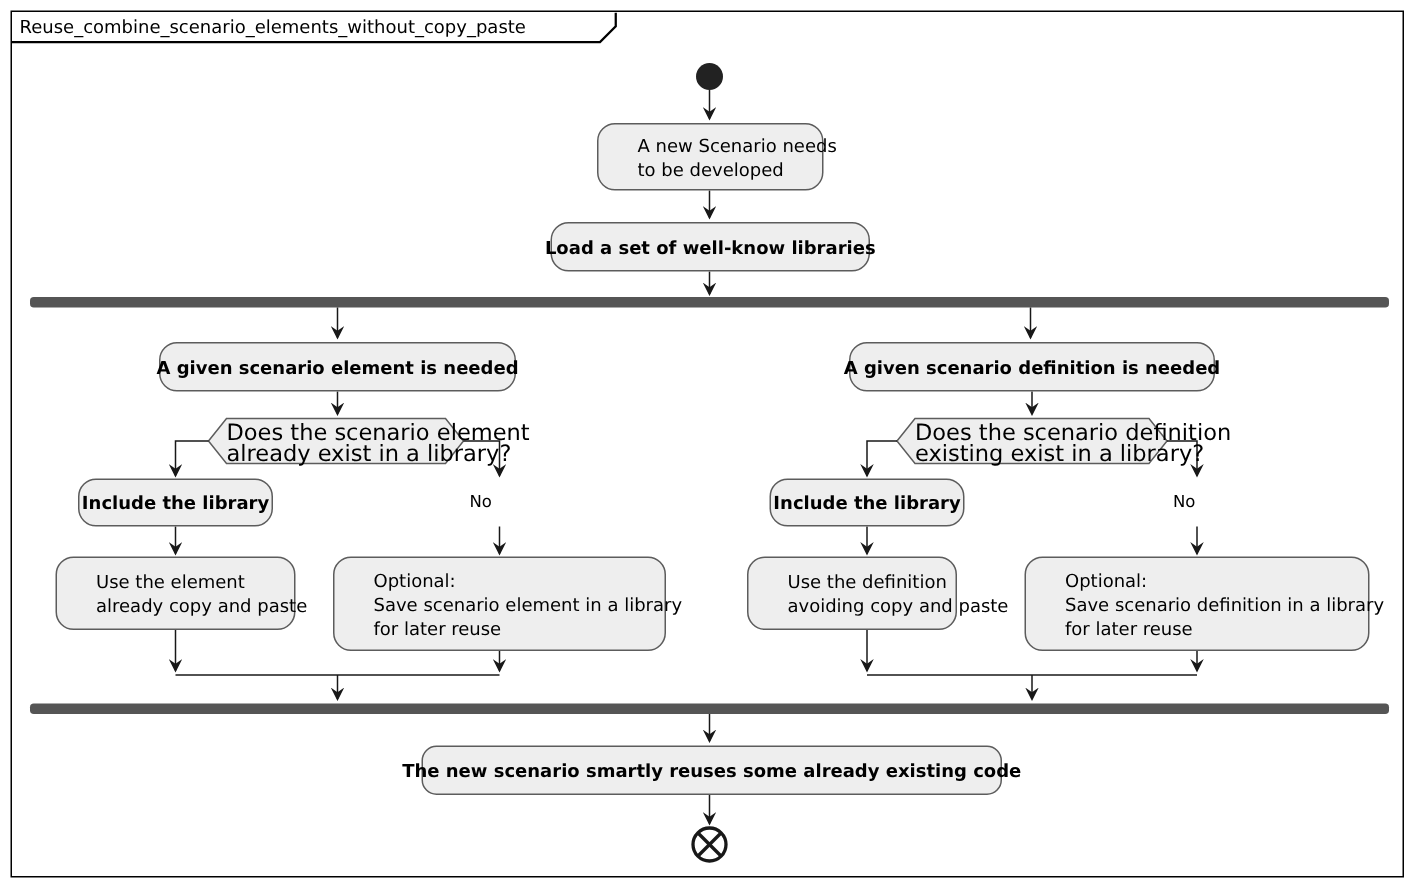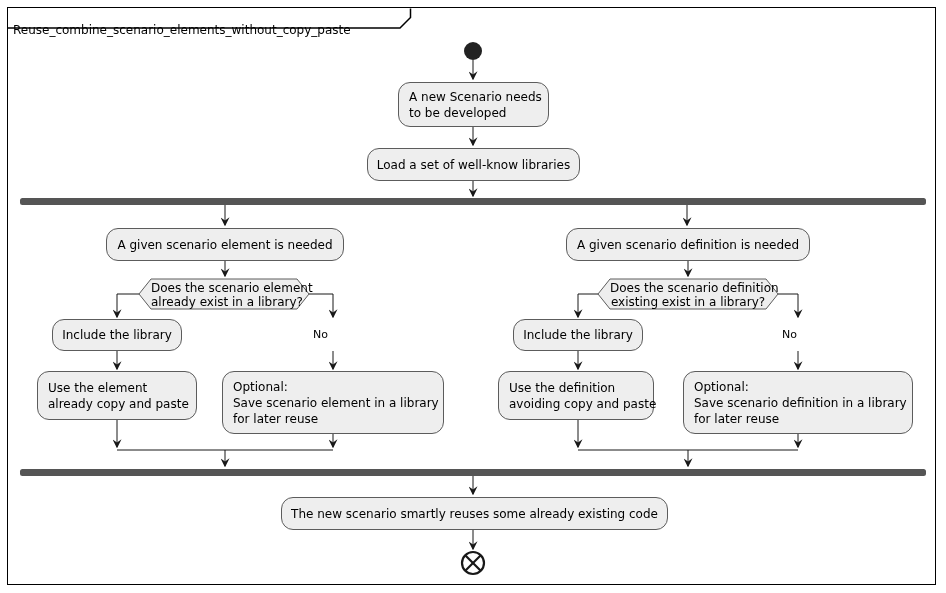--- a/index.html
+++ b/index.html
@@ -8,33 +8,33 @@
     background:#ffffff; overflow:hidden;
     font-family:"DejaVu Sans","Liberation Sans",sans-serif;
     color:#000000;
   }
   #wires { position:absolute; left:0; top:0; width:946px; height:593px; }
   .frame {
     position:absolute; left:7px; top:7px; width:929px; height:578px;
     border:1.5px solid #000000; box-sizing:border-box;
   }
   .frame-title {
-    position:absolute; left:13px; top:22px; width:395px; height:18px;
+    position:absolute; left:13px; top:10px; width:395px; height:18px;
     font-size:12px; line-height:16px; white-space:pre;
   }
   .activity {
     position:absolute; box-sizing:border-box;
     background:#eeeeee; border:1px solid #5c5c5c; border-radius:12px;
     display:flex; align-items:center;
     font-size:12px; line-height:16px; white-space:pre;
-    padding-left:10px; padding-right:6px;
+    padding-left:26px; padding-right:6px;
   }
-  .activity.center { justify-content:center; padding-left:4px; padding-right:4px; }
+  .activity.center { justify-content:center; padding-left:4px; padding-right:4px;font-weight:bold; }
   .hex-label {
-    position:absolute; font-size:12px; line-height:14px;
+    position:absolute; font-size:15px; line-height:14px;
     text-align:center; white-space:pre;
   }
   .guard {
     position:absolute; font-size:11px; line-height:13px; white-space:pre;margin-top:48px;
   }
   .guard.right-anchor { text-align:right; }
 </style>
 </head>
 <body>
 
@@ -122,21 +122,21 @@
   <div class="guard" style="left:782px; top:280px;">No</div>
 
   <div class="activity center" style="left:52px; top:319px; width:130px; height:32px;">Include the library</div>
   <div class="activity" style="left:37px; top:371px; width:160px; height:49px;">Use the element
 already copy and paste</div>
   <div class="activity" style="left:222px; top:371px; width:222px; height:63px;">Optional:
 Save scenario element in a library
 for later reuse</div>
 
   <div class="activity center" style="left:513px; top:319px; width:130px; height:32px;">Include the library</div>
-  <div class="activity" style="left:498px; top:371px; width:156px; height:49px;">Use the definition
+  <div class="activity" style="left:498px; top:371px; width:140px; height:49px;">Use the definition
 avoiding copy and paste</div>
   <div class="activity" style="left:683px; top:371px; width:230px; height:63px;">Optional:
 Save scenario definition in a library
 for later reuse</div>
 
-  <div class="activity center" style="left:281px; top:497px; width:387px; height:33px;">The new scenario smartly reuses some already existing code</div>
+  <div class="activity center" style="left:281px; top:497px; width:387px; height:33px;border-radius:10px;">The new scenario smartly reuses some already existing code</div>
 
 </div>
 
 </body></html>

